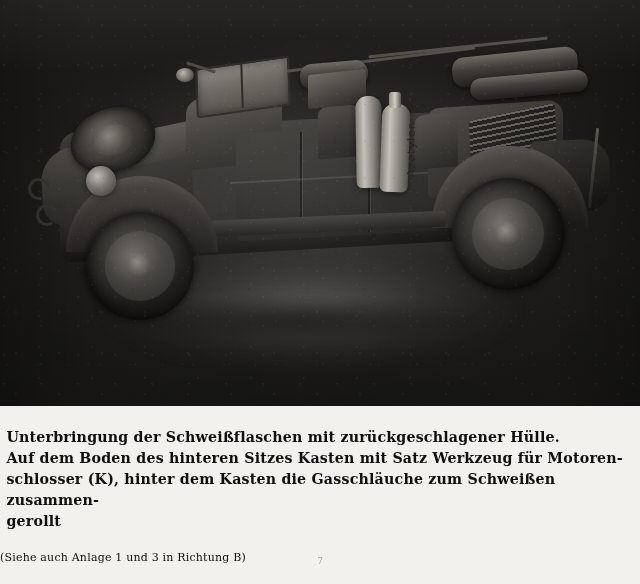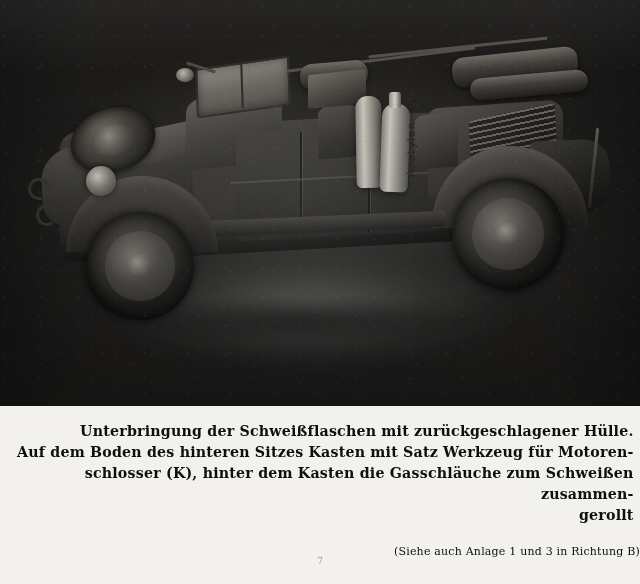--- a/index.html
+++ b/index.html
@@ -368,22 +368,22 @@
     background: linear-gradient(to bottom, #6a675f, #2a2926);
     transform: rotate(6deg);
   }
 
   
   .caption {
     position: absolute;
     left: 0;
     top: 406px;
     width: 640px;
-    padding-top: 14px;
-    text-align: right;
+    padding-top: 20px;
+    text-align: left;
     color: #0f0f0e;
   }
   .caption-line {
     font-family: "DejaVu Serif", serif;
     font-weight: bold;
     font-size: 14.5px;
     line-height: 21px;
     letter-spacing: 0.2px;
     transform: scaleX(0.98);
   }

